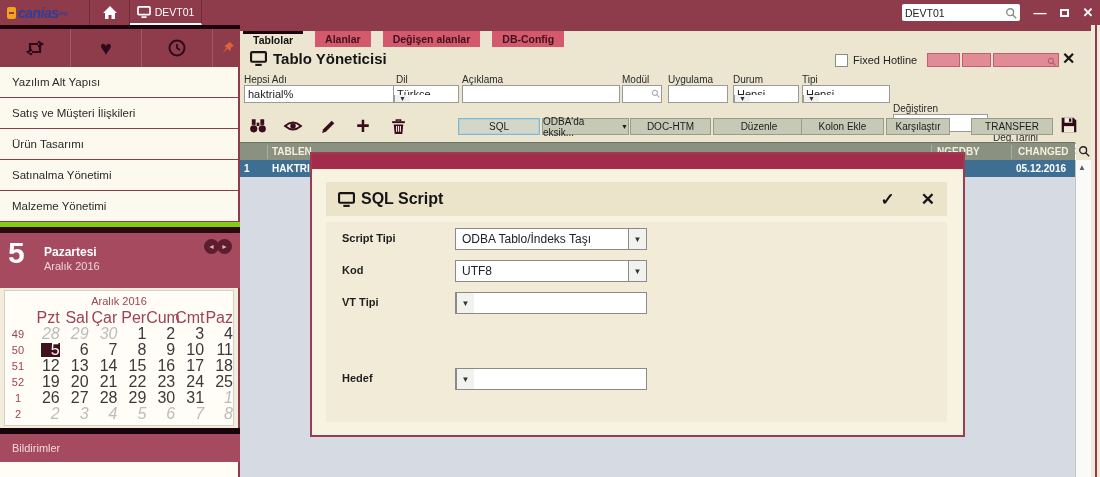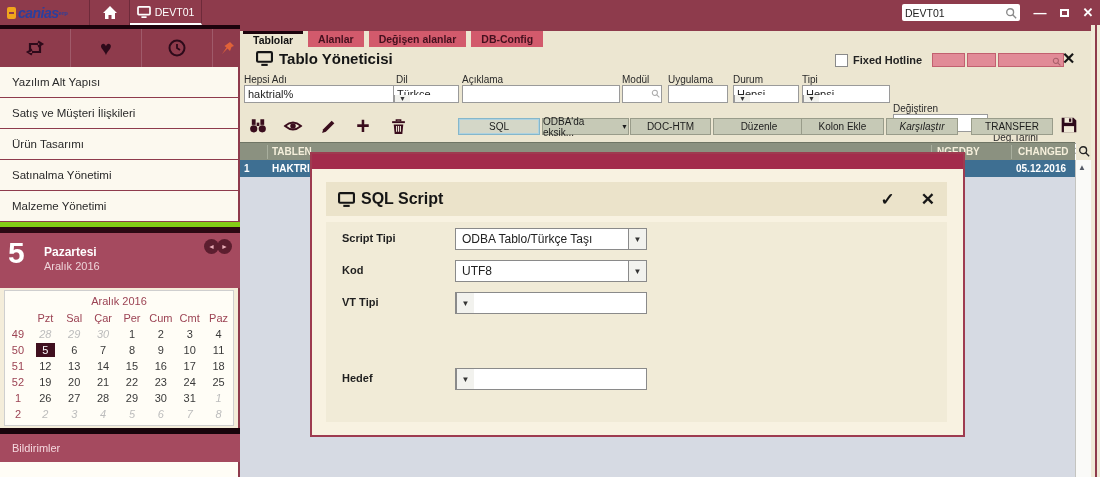--- a/index.html
+++ b/index.html
@@ -35,38 +35,38 @@
   .big-day { position:absolute; left:8px; top:3px; font-size:30px; font-weight:bold; }
   .d-wd { position:absolute; left:44px; top:12px; font-size:12px; font-weight:bold; }
   .d-my { position:absolute; left:44px; top:27px; font-size:11px; color:#edd3d8; }
   .cal-nav { position:absolute; right:8px; top:6px; display:flex; }
   .nav-circ { width:15px; height:15px; border-radius:50%; background:#5c1e2f; color:#e9aeb9; font-size:7px; display:flex; align-items:center; justify-content:center; margin-left:-2px; }
   #calwrap { position:absolute; left:0; top:288px; width:240px; height:140px; background:#f4edda; border-right:2px solid #8e3b4c; }
   #calpanel { position:absolute; left:4px; top:2px; right:4px; bottom:2px; background:#fffdf6; border:1px solid #cfcfcf; }
   .cal-title { text-align:center; font-size:11px; color:#9c4354; margin-top:4px; height:15px; }
   .cal-row { display:flex; height:16px; }
   .wnum { width:26px; text-align:center; font-size:11px; color:#9c4354; line-height:16px; }
-  .cday { width:29px; text-align:center; font-size:11px; color:#3a3a3a; line-height:16px; }
+  .cday { width:29px; text-align:right; font-size:16px; color:#3a3a3a; line-height:16px; }
   .cday.chead { color:#9c4354; }
   .cday.muted { color:#bcbcbc; font-style:italic; }
   .dinner { display:inline-block; min-width:19px; height:14px; line-height:14px; }
   .dinner.sel { background:#40101f; color:#fff; }
   #sep2 { position:absolute; left:0; top:428px; width:240px; height:6px; background:#17040b; }
   #notif { position:absolute; left:0; top:434px; width:240px; height:28px; background:#a54a5f; color:#f5d8de; font-size:11px; line-height:28px; padding-left:12px; }
   #notifbody { position:absolute; left:0; top:462px; width:240px; height:15px; background:#fffdf6; border-right:2px solid #8e3b4c; }
 
   
   #main { position:absolute; left:240px; top:25px; width:860px; height:452px; background:#ece6d1; }
   .mstrip { position:absolute; left:0; top:0; width:100%; height:6px; background:#8e3b4c; }
-  #tabs { position:absolute; left:3px; top:6px; display:flex; gap:5px; }
+  #tabs { position:absolute; left:3px; top:6px; display:flex; gap:12px; }
   .tab { height:16px; padding:2px 10px 0; font-size:10.5px; font-weight:bold; background:#d25a6c; color:#43101e; }
   .tab.active { background:#ece6d1; color:#111; border-top:3px solid #1c030c; padding-top:0; }
-  .title-row { position:absolute; left:16px; top:25px; display:flex; align-items:center; gap:6px; }
+  .title-row { position:absolute; left:10px; top:25px; display:flex; align-items:center; gap:6px; }
   .page-title { font-size:15px; font-weight:bold; color:#151515; }
-  .hotline { position:absolute; top:28px; left:595px; display:flex; align-items:center;font-weight:bold; }
+  .hotline { position:absolute; top:28px; left:595px; display:flex; align-items:center; }
   .hl-check { width:13px; height:13px; background:#fff; border:1px solid #8a8a8a; }
   .hl-label { font-size:11px; color:#222; margin:0 10px 0 5px; }
   .pinkbox { height:14px; background:#e18b97; border:1px solid #c2606f; margin-right:2px; position:relative; }
   .hdr-close { position:absolute; left:822px; top:24px; font-size:16px; font-weight:bold; color:#161616; }
 
   .ffield { position:absolute; top:49px; }
   .flabel { font-size:10px; color:#2a2a2a; height:11px; }
   .finput { display:block; width:100%; height:18px; border:1px solid #9a9a9a; background:#fff; font-size:11px; padding:0 3px; font-family:inherit; color:#222; }
   .fsel { display:flex; height:18px; border:1px solid #9a9a9a; background:#fff;flex-direction:column; }
   .fsel-val { flex:1; font-size:11px; line-height:16px; padding-left:3px; color:#222; overflow:hidden; white-space:nowrap; }
@@ -394,21 +394,21 @@
           <path d="M3.5 6 H12.5 L11.6 15 H4.4 Z" fill="#3a0d1d"></path>
           <path d="M6.2 7.5 V13 M8 7.5 V13 M9.8 7.5 V13" stroke="#f0ead8" stroke-width="1"></path>
         </svg>
     </div>
     <div id="toolbar-buttons">
         <div class="tbtn selected" style="left: 218px; width: 82px;">SQL</div>
         <div class="tbtn" style="left: 302px; width: 87px;">ODBA'da eksik...<span class="arr">▼</span></div>
         <div class="tbtn" style="left: 390px; width: 81px;">DOC-HTM</div>
         <div class="tbtn" style="left: 473px; width: 92px;">Düzenle</div>
         <div class="tbtn" style="left: 561px; width: 83px;">Kolon Ekle</div>
-        <div class="tbtn" style="left: 646px; width: 72px; font-style: italic;">Karşılaştır</div>
+        <div class="tbtn" style="left: 646px; width: 64px;">Karşılaştır</div>
         <div class="tbtn" style="left: 731px; width: 82px;">TRANSFER</div>
       </div>
     <div class="icon-btn" style="left:816px;top:87px">
       <svg width="18" height="18" viewBox="0 0 16 16">
           <path d="M1.5 1.5 H12 L14.5 4 V14.5 H1.5 Z" fill="#2d0a1a"></path>
           <rect x="4" y="1.5" width="7" height="4.5" fill="#f0ead8"></rect>
           <rect x="8" y="2.2" width="2" height="3" fill="#2d0a1a"></rect>
           <rect x="3.5" y="9" width="9" height="5.5" fill="#f0ead8"></rect>
         </svg>
     </div>
@@ -450,21 +450,21 @@
         <span class="mtitle">SQL Script</span>
         <span class="sp"></span>
         <span class="maction"><span>✓</span></span>
         <span class="maction"><span>✕</span></span>
       </div>
       <div class="form-panel"></div>
       <div>
           <div class="mrow" style="top: 59px;">
             <div class="mlabel">Script Tipi</div>
             <div class="msel">
-              <span class="msel-val">ODBA Tablo/Türkçe Taşı</span>
+              <span class="msel-val">ODBA Tablo/İndeks Taşı</span>
               <span class="msel-btn">▼</span>
             </div>
           </div>
           <div class="mrow" style="top: 91px;">
             <div class="mlabel">Kod</div>
             <div class="msel">
               <span class="msel-val">UTF8</span>
               <span class="msel-btn">▼</span>
             </div>
           </div>

